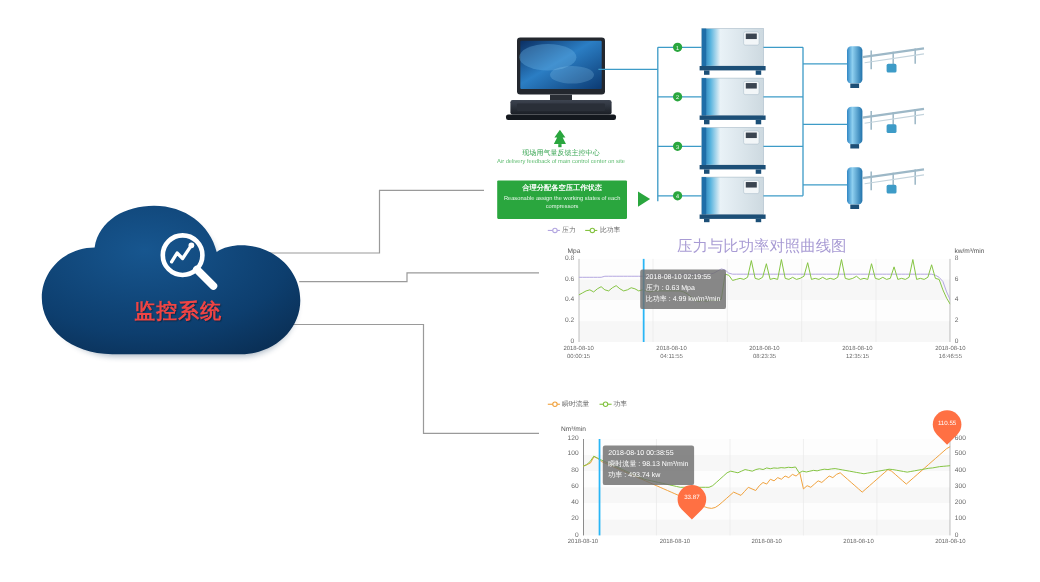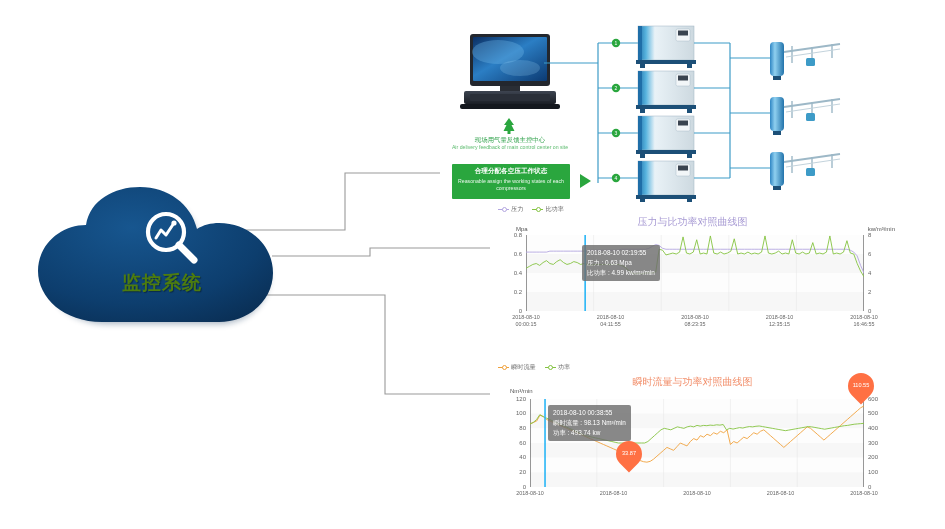--- a/index.html
+++ b/index.html
@@ -12,21 +12,21 @@
   .title{position:absolute;left:42px;top:20px;font-size:25px;font-weight:bold;
          color:#8f9194;letter-spacing:1px;
          text-shadow:1px 1px 0 rgba(255,255,255,.9);}
 
   
   .cloud-wrap{position:absolute;left:36px;top:186px;width:252px;height:140px;}
   .cloud-shadow{position:absolute;left:4px;top:6px;width:244px;height:132px;
                 filter:blur(3px);opacity:.35;}
   .cloud-svg{position:absolute;left:0;top:0;}
   .cloud-label{position:absolute;left:0;top:84px;width:252px;text-align:center;
-               color:#4d7c0f;font-size:19px;font-weight:bold;letter-spacing:1px;
+               color:#ef4444;font-size:19px;font-weight:bold;letter-spacing:1px;
                text-shadow:1px 1px 1px rgba(0,0,0,.35);}
   .cloud-icon{position:absolute;left:104px;top:22px;width:62px;height:58px;}
 
   
   .connectors{position:absolute;left:0;top:0;width:945px;height:529px;
               pointer-events:none;}
 
   
   .panel-diagram{position:absolute;left:440px;top:18px;width:500px;height:185px;}
   .monitor{position:absolute;left:18px;top:14px;width:104px;height:82px;}
@@ -48,21 +48,21 @@
 
   
   .chart-panel{position:absolute;background:#fff;}
   .chart-legend{position:absolute;font-size:6.2px;color:#6b6b6b;}
   .chart-legend span.item{margin-right:9px;white-space:nowrap;}
   .lg-mark{display:inline-block;width:11px;vertical-align:middle;margin-right:2px;
            position:relative;height:6px;}
   .lg-mark i{position:absolute;left:0;top:2.5px;width:11px;height:1px;display:block;}
   .lg-mark b{position:absolute;left:3.5px;top:0.5px;width:3.2px;height:3.2px;
              border-radius:50%;border:1px solid currentColor;background:#fff;}
-  .chart-title{position:absolute;width:100%;text-align:center;font-size:10px;}
+  .chart-title{position:absolute;width:100%;text-align:center;font-size:14px;}
   .axis-unit{position:absolute;font-size:6px;color:#555;}
   .tick{position:absolute;font-size:6px;color:#666;text-align:right;}
   .xtick{position:absolute;font-size:5.4px;color:#666;text-align:center;
          line-height:1.35;width:60px;}
   .plot{position:absolute;background:#fff;overflow:hidden;}
   .tooltip{position:absolute;background:rgba(110,110,110,.82);color:#fff;
            font-size:6.4px;line-height:1.55;padding:3px 5px;border-radius:2px;
            white-space:nowrap;}
   .marker{position:absolute;width:26px;height:26px;border-radius:50% 50% 50% 0;
           transform:rotate(-45deg);background:#ff7043;}
@@ -329,21 +329,20 @@
       <div>2018-08-10 02:19:55</div>
       <div>压力 : 0.63 Mpa</div>
       <div>比功率 : 4.99 kw/m³/min</div>
     </div>
   </div>
 
   <div class="chart-panel" id="chart1" style="left:490px;top:363px;width:405px;height:150px;">
 
     <div class="chart-legend" style="left:8px;top:0px;" id="legend1"><span class="item"><span class="lg-mark" style="color:#f0a13c"><i style="background:#f0a13c"></i><b></b></span><span>瞬时流量</span></span><span class="item"><span class="lg-mark" style="color:#84c341"><i style="background:#84c341"></i><b></b></span><span>功率</span></span></div>
 
-    <div class="chart-title" style="top: 12px; color: rgb(242, 143, 107);">瞬时流量与功率对照曲线图</div>
 
     <div class="axis-unit" style="left:20px;top:25px;">Nm³/min</div>
 
     <div class="plot" style="left:40px;top:36px;width:334px;height:88px;">
       <svg id="svg1" width="334" height="88" viewBox="0 0 334 88" preserveAspectRatio="none">
           <rect x="0" y="0" width="334" height="14.666666666666666" fill="#fdfdfd"></rect>
           <rect x="0" y="14.666666666666666" width="334" height="14.666666666666666" fill="#f7f7f7"></rect>
           <rect x="0" y="29.333333333333332" width="334" height="14.666666666666666" fill="#fdfdfd"></rect>
           <rect x="0" y="44" width="334" height="14.666666666666666" fill="#f7f7f7"></rect>
           <rect x="0" y="58.666666666666664" width="334" height="14.666666666666666" fill="#fdfdfd"></rect>

